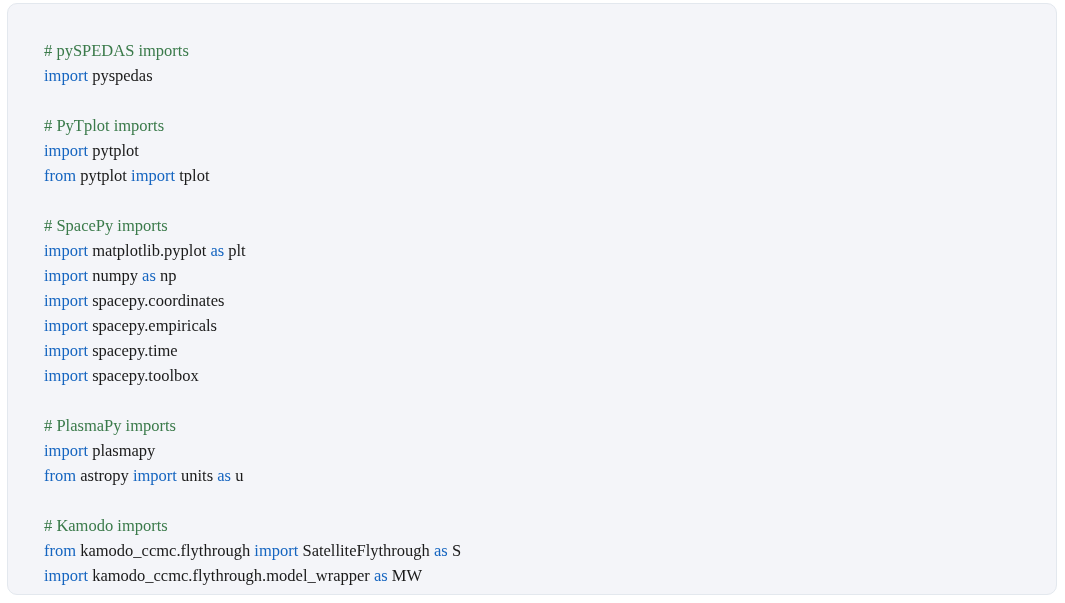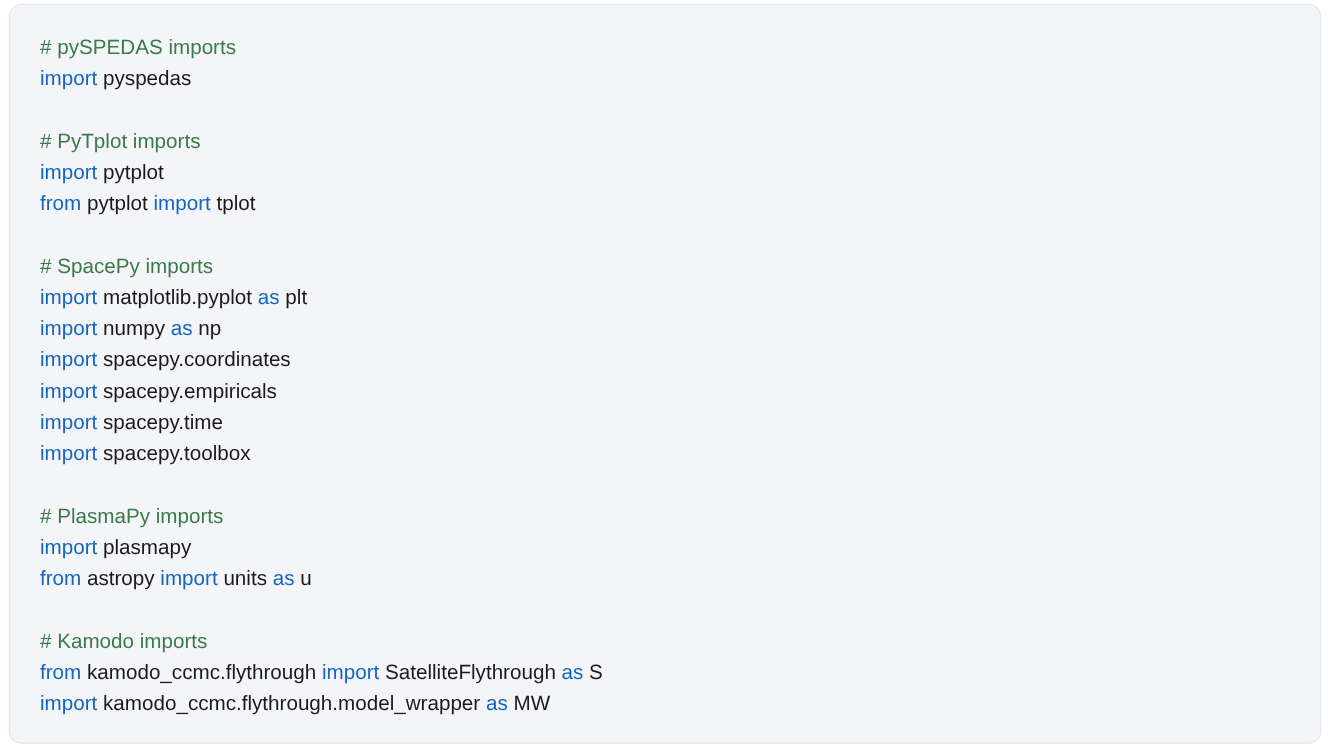--- a/index.html
+++ b/index.html
@@ -16,23 +16,23 @@
     top: 3px;
     width: 1050px;
     height: 592px;
     box-sizing: border-box;
     background: #f4f5f9;
     border: 1px solid #e3e8ee;
     border-radius: 10px;
     overflow: hidden;
   }
   #code-block {
-    margin: 0;
+    margin: 12px;
     padding: 22px 0 0 24px;
-    font-family: Liberation Sans, sans-serif;
+    font-family: Liberation Serif, serif;
     font-size: 16.5px;
     line-height: 25px;
     letter-spacing: 0px;
     color: #1a1a1a;
     white-space: pre;
     -webkit-font-smoothing: antialiased;
   }
   .code-line {
     height: 25px;
     white-space: pre;

